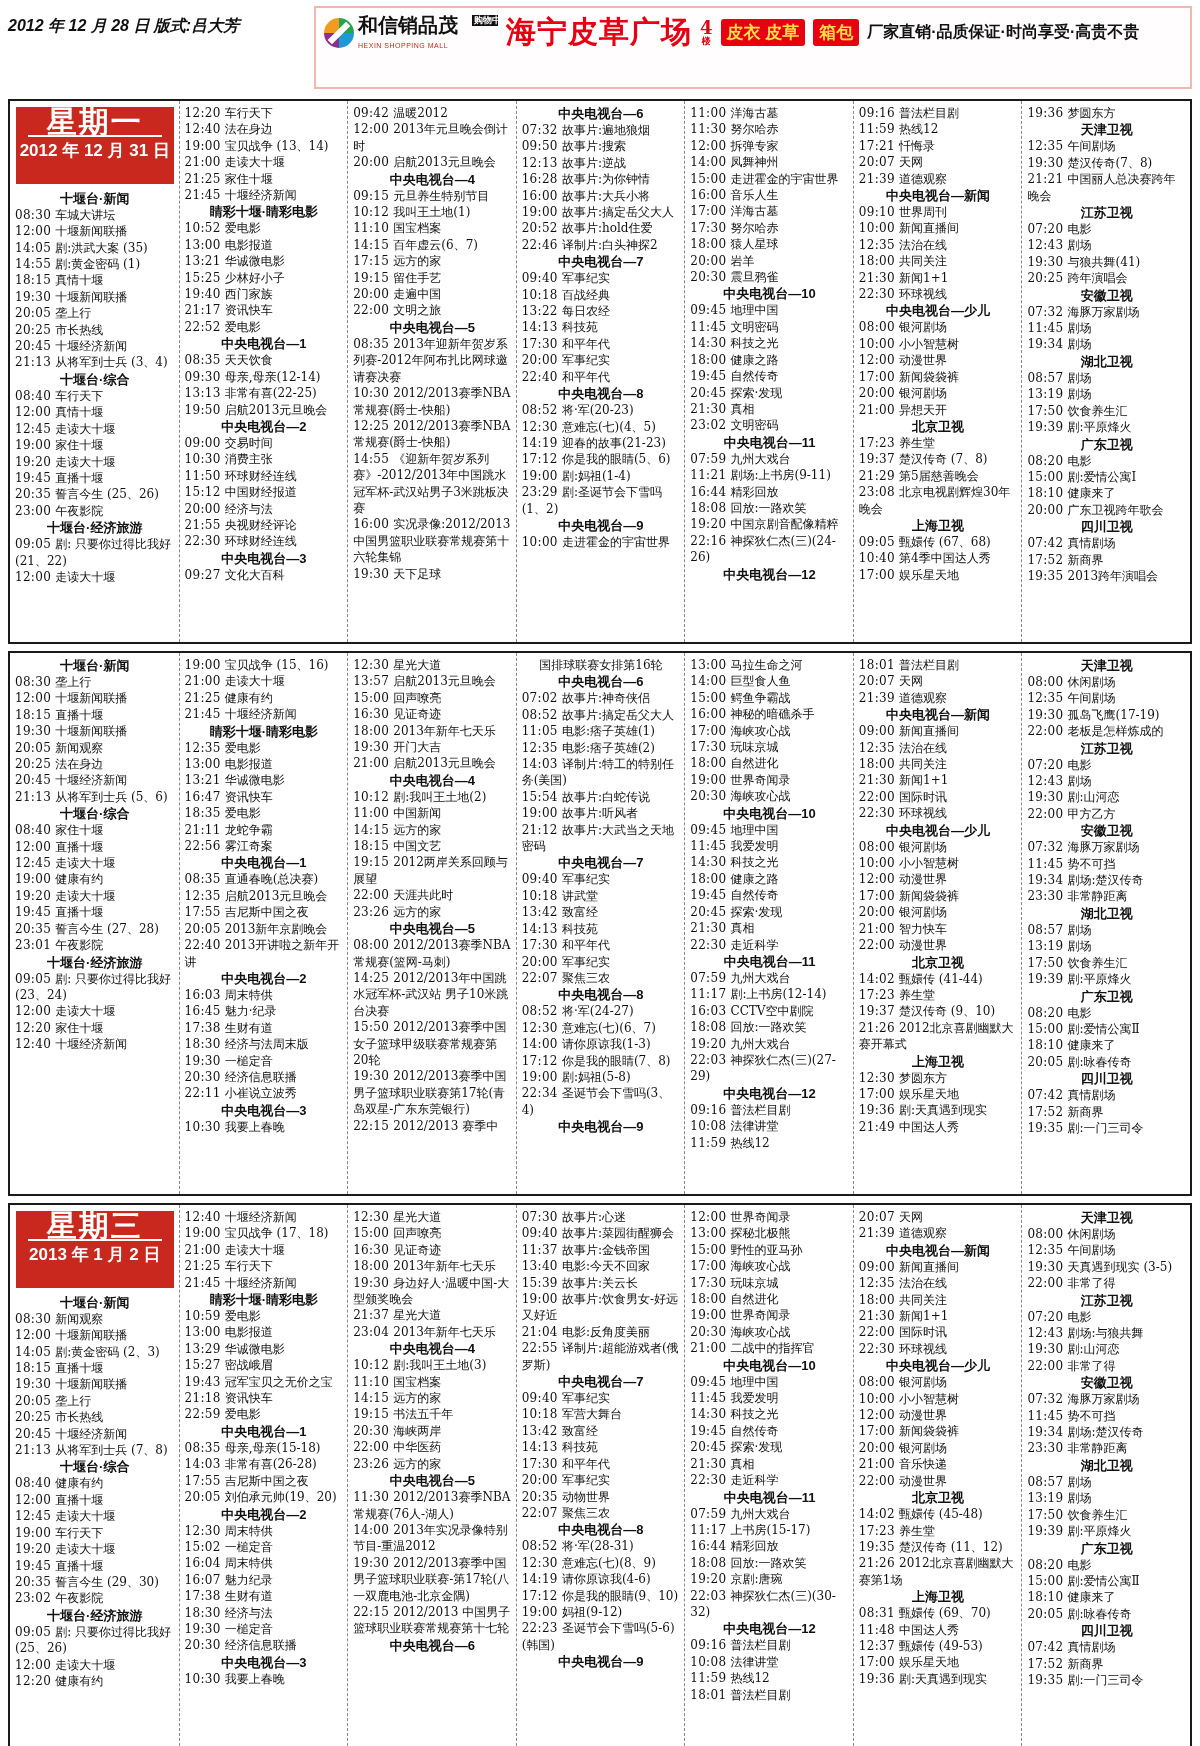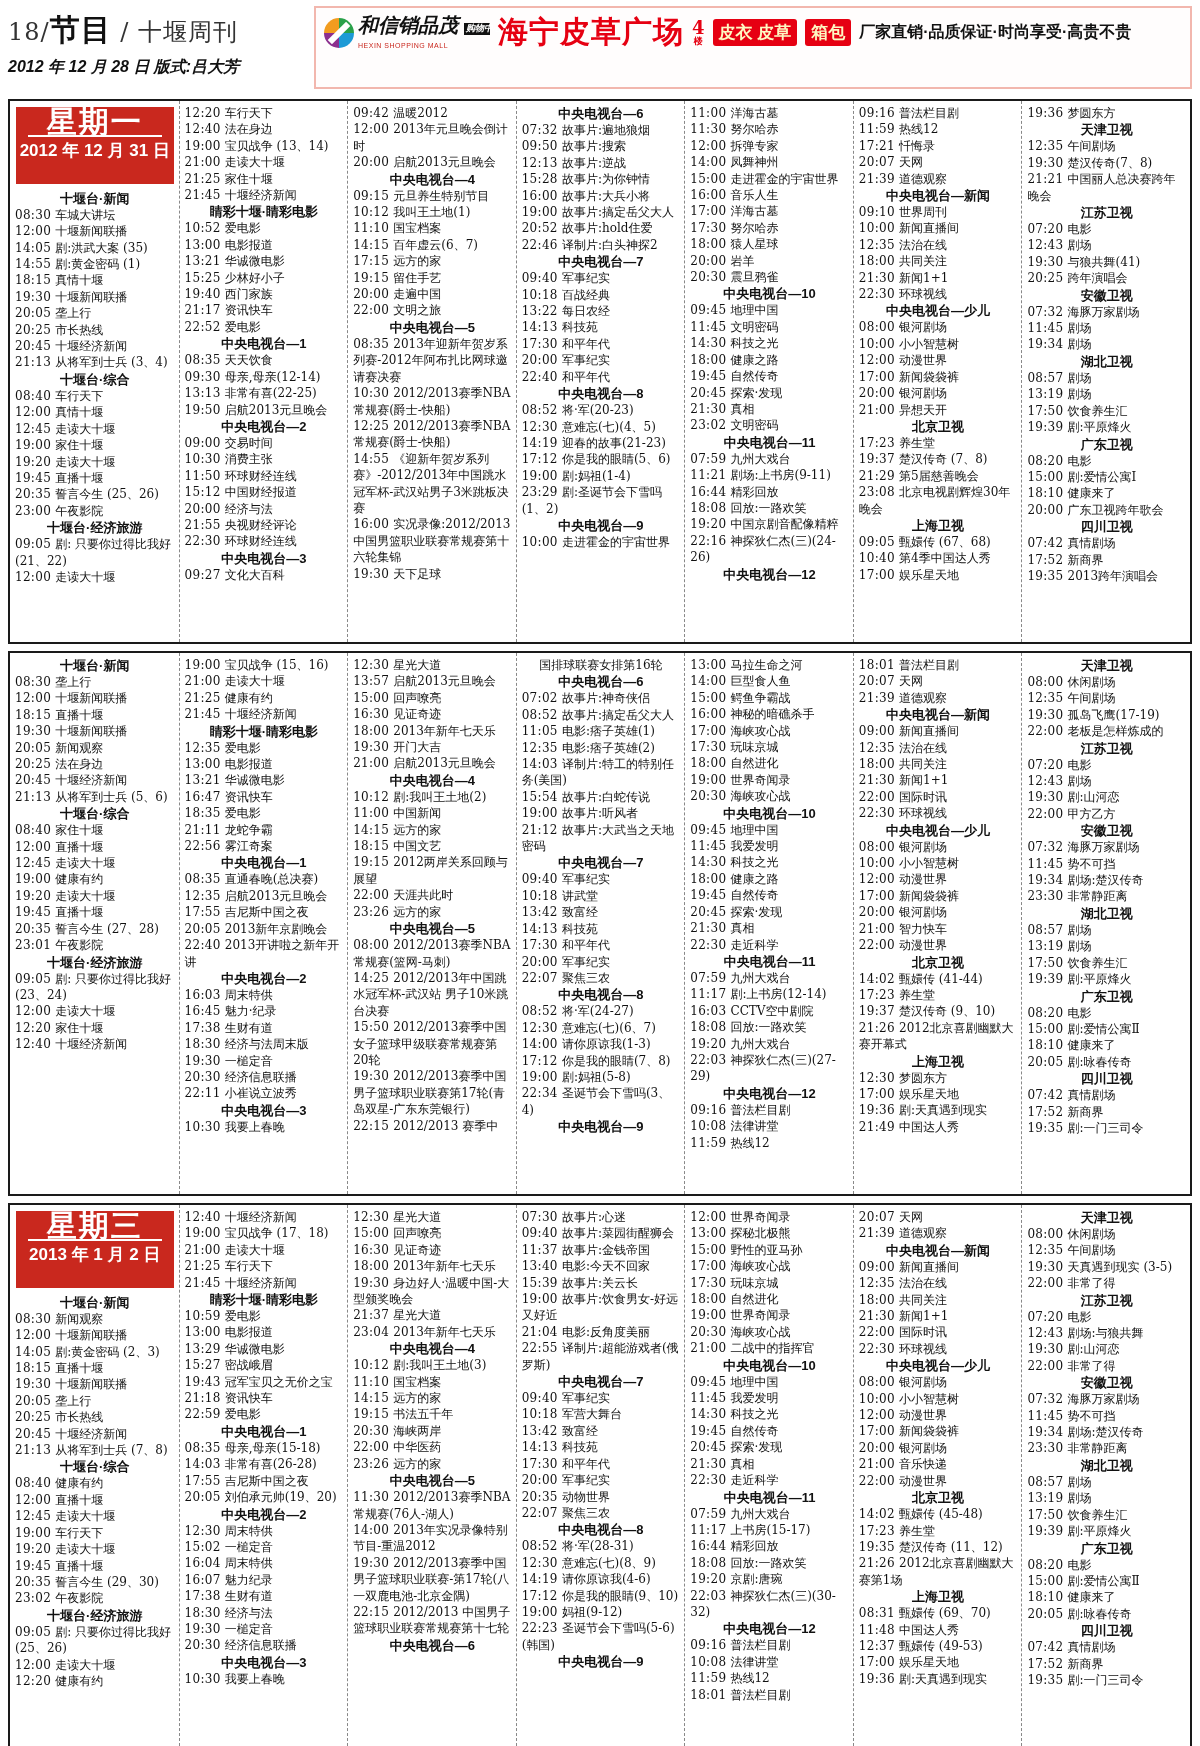--- a/index.html
+++ b/index.html
@@ -15,27 +15,27 @@
   
   .ad{flex:1;border:2px solid #f2b7ae;padding:4px 8px 3px;margin-left:6px;height:72px;
       display:flex;flex-direction:column;justify-content:space-between;background:#fffdfd;}
   .ad-row1{display:flex;align-items:center;gap:8px;white-space:nowrap;}
   .ad-logo{display:flex;align-items:center;gap:4px;}
   .pinwheel{width:30px;height:30px;border-radius:50%;
      background:conic-gradient(#2aa14a 0 90deg,#1d9ad6 90deg 180deg,#8c2f8e 180deg 270deg,#f29c1f 270deg 360deg);
      position:relative;flex:0 0 auto;}
   .pinwheel:before{content:"";position:absolute;left:12px;top:2px;width:6px;height:26px;background:#fff;transform:rotate(45deg);}
   .ad-logo-txt{line-height:1;}
-  .ad-logo-main{font-size:20px;font-weight:bold;font-family:"Liberation Sans",sans-serif;display:flex;align-items:flex-end;gap:6px;font-style:italic;}
+  .ad-logo-main{font-size:20px;font-weight:bold;font-family:"Liberation Sans",sans-serif;display:flex;align-items:flex-start;gap:14px;}
   .ad-logo-badge{display:inline-block;background:#111;color:#fff;font-size:9px;padding:1px 2px;line-height:1.1;width:22px;text-align:center;}
   .ad-logo-sub{font-size:7px;color:#c9261c;font-family:"Liberation Sans",sans-serif;letter-spacing:.5px;}
   .ad-title{color:#e60012;font-size:30px;font-weight:bold;font-family:"Liberation Sans",sans-serif;letter-spacing:1px;}
   .ad-floor{display:inline-flex;flex-direction:column;align-items:center;line-height:1;color:#e60012;font-weight:bold;}
   .ad-floor .n{font-size:18px;} .ad-floor .u{font-size:9px;}
-  .ad-tag{background:#e60012;color:#fef9c3;font-weight:bold;font-size:17px;padding:2px 6px;border-radius:3px;font-family:"Liberation Sans",sans-serif;}
+  .ad-tag{background:#e60012;color:#fde047;font-weight:bold;font-size:17px;padding:2px 6px;border-radius:3px;font-family:"Liberation Sans",sans-serif;}
   .ad-tagline{font-size:16px;font-weight:bold;font-family:"Liberation Sans",sans-serif;}
   .ad-row2{font-size:18px;font-weight:bold;font-family:"Liberation Sans",sans-serif;white-space:nowrap;}
   .ad-row2 .red{color:#e60012;} .ad-row2 .blk{font-size:13px;}
   
   .day-section{border:2px solid #1a1a1a;margin-top:7px;height:541px;overflow:hidden;}
   .cols{display:flex;height:100%;}
   .col{width:14.2857%;box-sizing:border-box;padding:4px 4px 2px 5px;font-size:12px;line-height:16.4px;}
   .col + .col{border-left:1px dashed #888;}
   .ln{text-align:left;}
   .ln .t{letter-spacing:.3px;}
@@ -47,21 +47,20 @@
   .day-banner .rule{height:2px;background:#fff;margin:5px 10px 6px;}
   .day-banner .dt{font-size:17px;font-weight:bold;font-family:"Liberation Sans",sans-serif;}
 </style>
 </head>
 <body>
 
 <div class="page">
 
   <div class="masthead">
     <div class="mast-left">
-      <div class="mast-title"><span class="thin">18/</span><span class="big">节目</span> <span class="thin">/ 十堰周刊</span></div>
       <div class="mast-date">2012 年 12 月 28 日 版式:吕大芳</div>
     </div>
     <div class="ad">
       <div class="ad-row1">
         <div class="ad-logo">
           <span class="pinwheel"></span>
           <span class="ad-logo-txt">
             <span class="ad-logo-main">
                 <span>和信销品茂</span>
                 <span class="ad-logo-badge">购物中心</span>
@@ -164,21 +163,21 @@
             <div class="ln"><span class="t">12:25 </span>2012/2013赛季NBA常规赛(爵士-快船)</div>
             <div class="ln"><span class="t">14:55 </span>《迎新年贺岁系列赛》-2012/2013年中国跳水冠军杯-武汉站男子3米跳板决赛</div>
             <div class="ln"><span class="t">16:00 </span>实况录像:2012/2013中国男篮职业联赛常规赛第十六轮集锦</div>
             <div class="ln"><span class="t">19:30 </span>天下足球</div>
           </div>
           <div class="col">
             <div class="chan">中央电视台—6</div>
             <div class="ln"><span class="t">07:32 </span>故事片:遍地狼烟</div>
             <div class="ln"><span class="t">09:50 </span>故事片:搜索</div>
             <div class="ln"><span class="t">12:13 </span>故事片:逆战</div>
-            <div class="ln"><span class="t">15:28 </span>故事片:为你钟情</div>
+            <div class="ln"><span class="t">16:28 </span>故事片:为你钟情</div>
             <div class="ln"><span class="t">16:00 </span>故事片:大兵小将</div>
             <div class="ln"><span class="t">19:00 </span>故事片:搞定岳父大人</div>
             <div class="ln"><span class="t">20:52 </span>故事片:hold住爱</div>
             <div class="ln"><span class="t">22:46 </span>译制片:白头神探2</div>
             <div class="chan">中央电视台—7</div>
             <div class="ln"><span class="t">09:40 </span>军事纪实</div>
             <div class="ln"><span class="t">10:18 </span>百战经典</div>
             <div class="ln"><span class="t">13:22 </span>每日农经</div>
             <div class="ln"><span class="t">14:13 </span>科技苑</div>
             <div class="ln"><span class="t">17:30 </span>和平年代</div>

